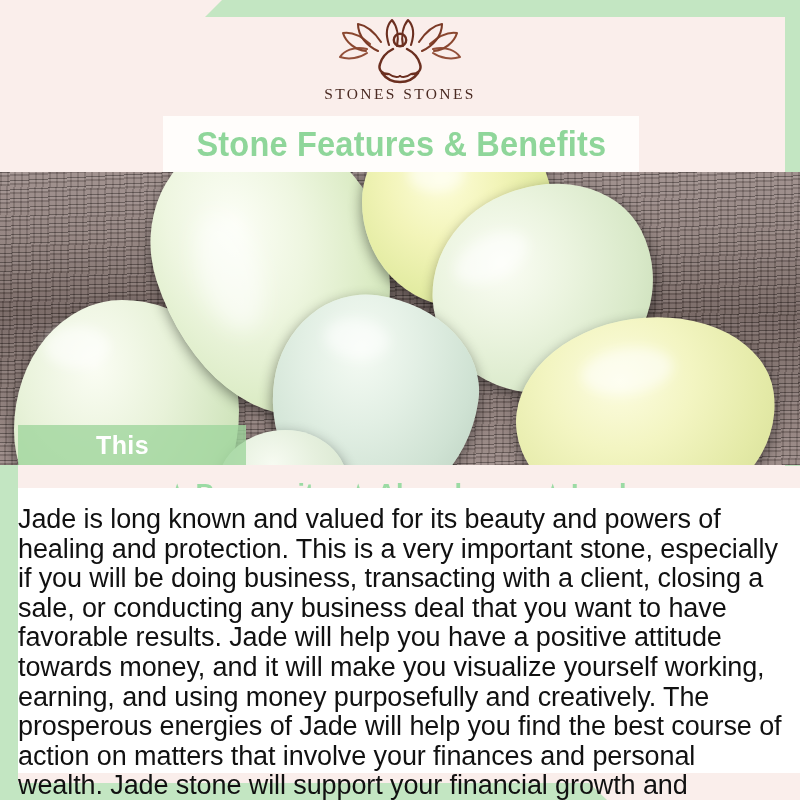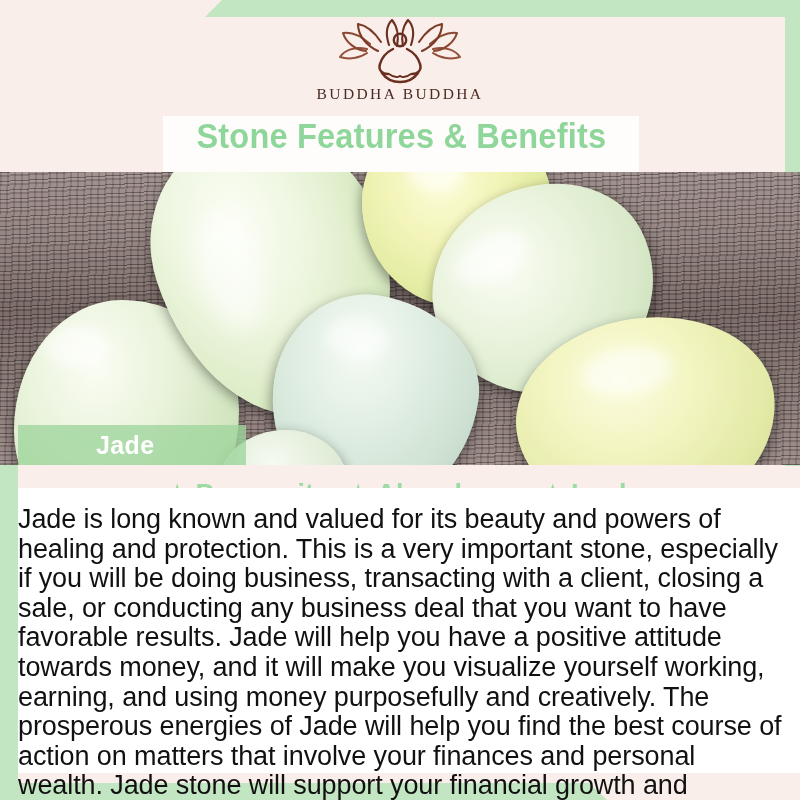--- a/index.html
+++ b/index.html
@@ -75,20 +75,21 @@
     white-space: nowrap;
   }
 
   
   .title-banner {
     position: absolute;
     left: 163px; top: 116px;
     width: 476px; height: 56px;
     background: #fffdfb;
     display: flex;
+    align-items: center;
     justify-content: center;
   }
   .title-text {
     font-family: "Liberation Sans Narrow", "Liberation Sans", sans-serif;
     font-weight: bold;
     font-size: 35px;
     color: #8fd69a;
     letter-spacing: 0.2px;
     transform: scaleX(0.93);
     white-space: nowrap;
@@ -222,21 +223,21 @@
         <circle cx="63" cy="22" r="6.2" fill="none" stroke="#6b2f20" stroke-width="2.4"></circle>
 
         <path d="M56 31 C50 34, 45 39, 43 46 C41 52, 45 56, 51 56" stroke="#6b2f20" stroke-width="2.5"></path>
         <path d="M70 31 C76 34, 81 39, 83 46 C85 52, 81 56, 75 56" stroke="#6b2f20" stroke-width="2.5"></path>
 
         <path d="M45 55 C50 62, 58 64, 63 64 C68 64, 76 62, 81 55" stroke="#6b2f20" stroke-width="2.6"></path>
         <path d="M52 56 C56 59, 60 60, 63 58" stroke="#6b2f20" stroke-width="2"></path>
         <path d="M74 56 C70 59, 66 60, 63 58" stroke="#6b2f20" stroke-width="2"></path>
       </g>
     </svg>
-    <div class="logo-text">BUDDHA BUDDHA</div>
+    <div class="logo-text">STONES STONES</div>
   </div>
 
   <div class="title-banner">
     <div class="title-text">Stone Features &amp; Benefits</div>
   </div>
 
   <div class="hero">
     <div class="wood"></div>
 
     <div class="stone" style="left:14px; top:128px; width:225px; height:250px; border-radius:48% 52% 46% 54% / 52% 44% 56% 48%;
@@ -271,21 +272,21 @@
                 transform: rotate(-8deg);
                 background: radial-gradient(ellipse at 42% 30%, #fcfce0 0%, #f3f5c2 34%, #e4eaa7 68%, #d2dc93 100%);">
       <i style="left:72px; top:28px; width:92px; height:46px;"></i>
     </div>
 
     <div class="stone" style="left:218px; top:258px; width:130px; height:110px; border-radius:52% 48% 50% 50% / 50% 50% 50% 50%;
                 background: radial-gradient(ellipse at 42% 32%, #f7fbf2 0%, #e6f0de 40%, #d2e2c8 100%);"></div>
   </div>
 
   <div class="jade-label">
-    <span class="jade-label-text">Jade</span>
+    <span class="jade-label-text">This</span>
   </div>
 
   <div class="keywords">
     <span class="kw">
       <span class="star">★</span>
       <span>Prosperity</span>
     </span>
     <span class="kw">
       <span class="star">★</span>
       <span>Abundance</span>

